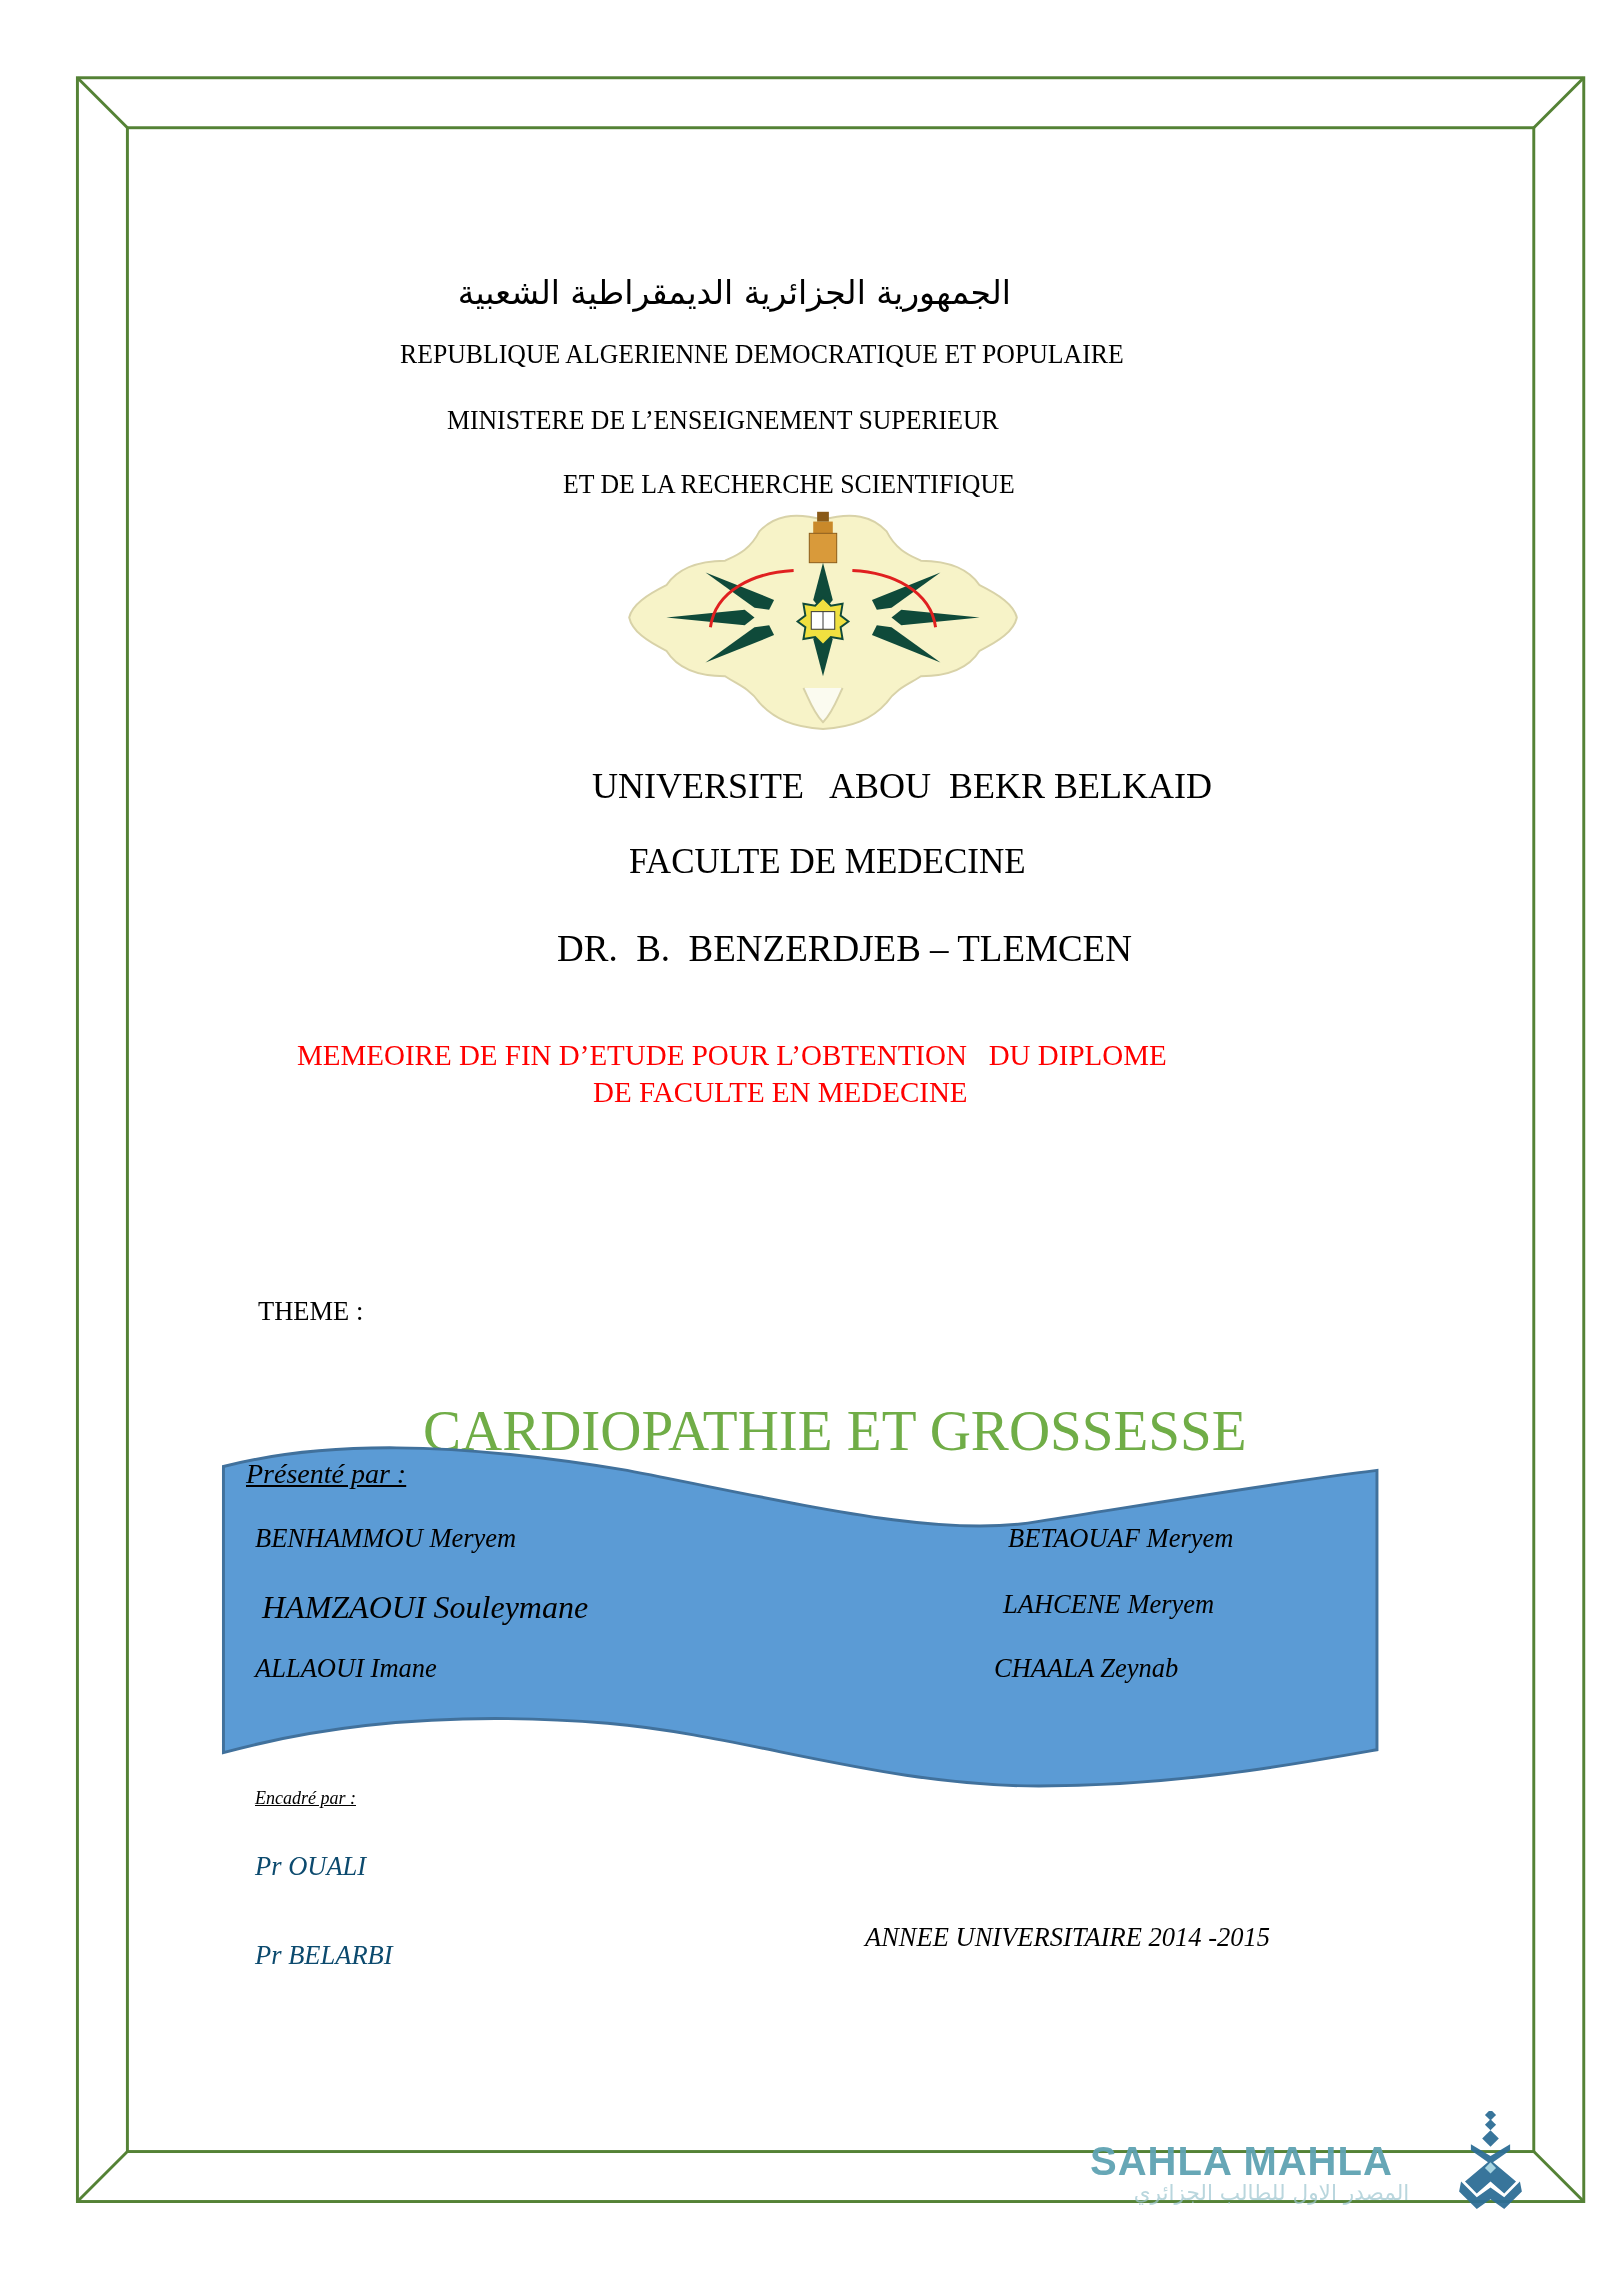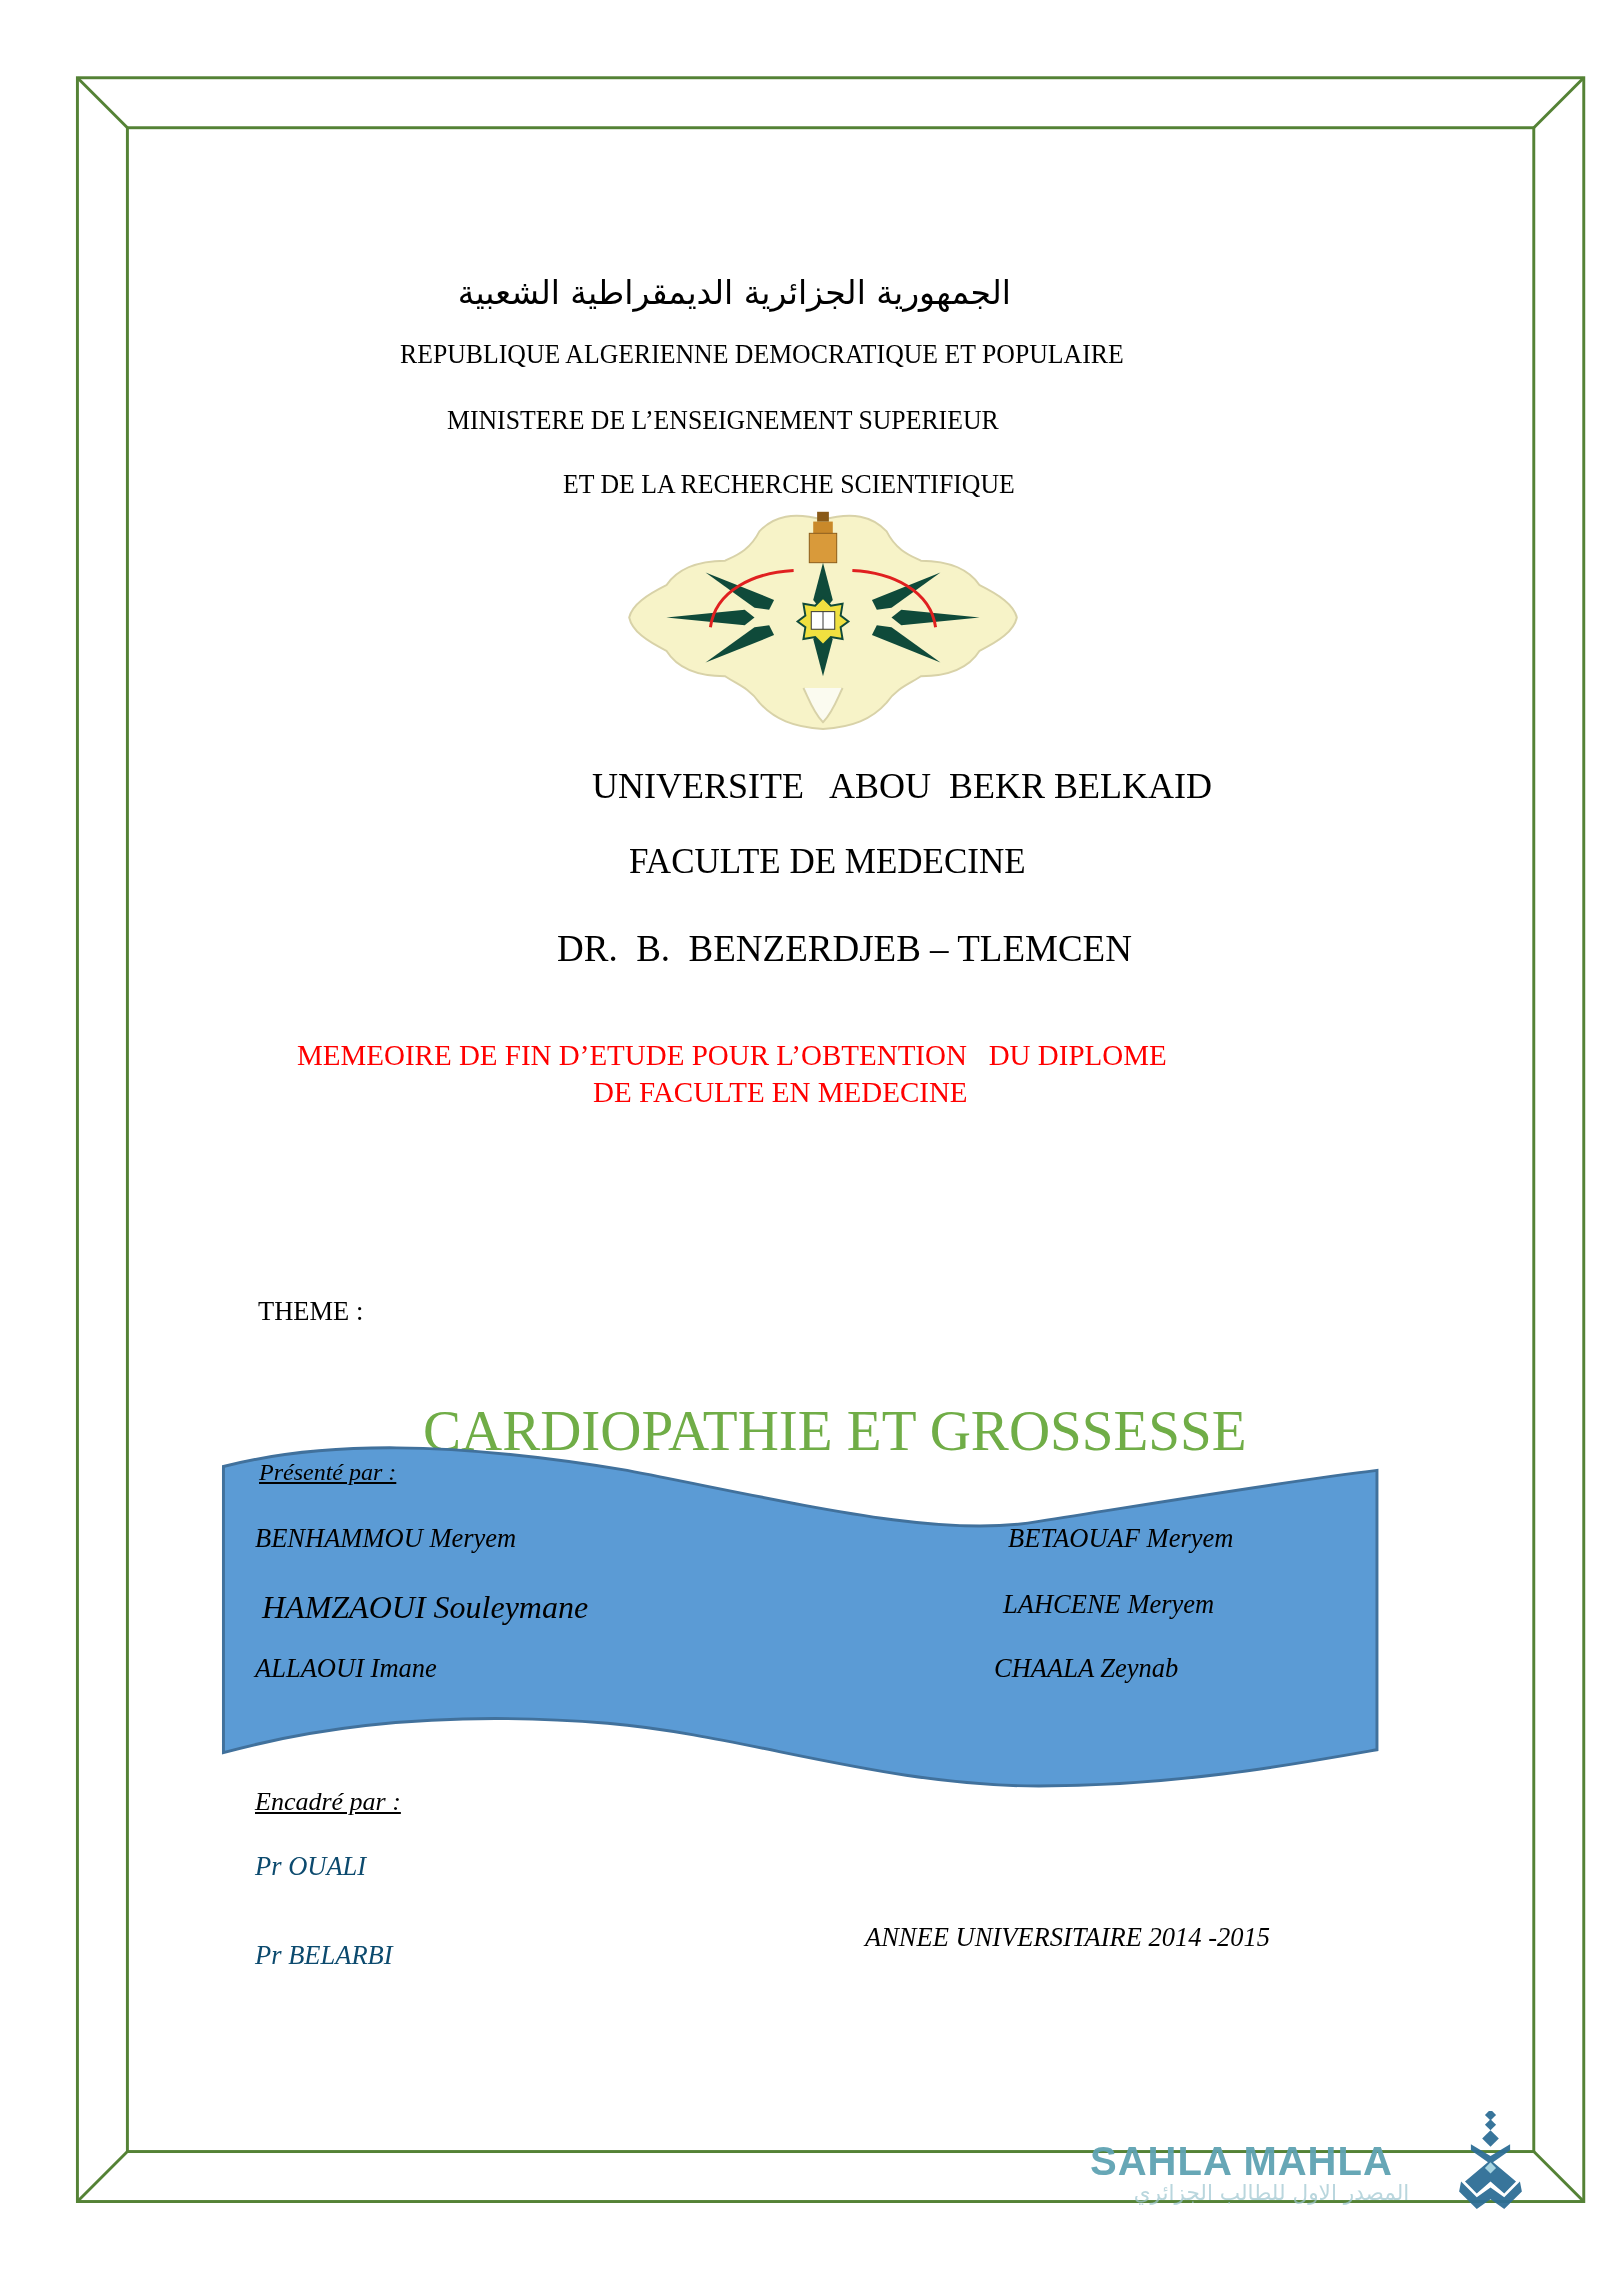--- a/index.html
+++ b/index.html
@@ -81,31 +81,31 @@
 <div class="line" style="left:258px; top:1298px; font-size:26.5px;">THEME :</div>
 
 <div class="line green-title" style="left:423px; top:1365px; font-size:57px;margin-top:37px;">CARDIOPATHIE ET GROSSESSE</div>
 
 <svg class="abs" style="left:0; top:0;" width="1621" height="2293" viewBox="0 0 1654 2339">
   <path d="M228 1496 C 330 1470, 460 1470, 640 1500 C 820 1535, 960 1570, 1060 1552 C 1200 1530, 1320 1510, 1405 1500
            L 1405 1785
            C 1320 1800, 1200 1822, 1060 1822 C 900 1822, 760 1770, 620 1758 C 460 1745, 330 1760, 228 1788 Z" fill="#5b9bd5" stroke="#41719c" stroke-width="3"></path>
 </svg>
 
-<div class="line ital ul" style="left:259px; top:1460px; font-size:24px;">Présenté par :</div>
+<div class="line ital ul" style="left:246px; top:1460px; font-size:28px;">Présenté par :</div>
 
 <div class="line ital" style="left:255px; top:1525px; font-size:26.5px;">BENHAMMOU Meryem</div>
 <div class="line ital" style="left:262px; top:1591px; font-size:32px;">HAMZAOUI Souleymane</div>
 <div class="line ital" style="left:255px; top:1655px; font-size:26.5px;">ALLAOUI Imane</div>
 
 <div class="line ital" style="left:1008px; top:1525px; font-size:26.5px;">BETAOUAF Meryem</div>
 <div class="line ital" style="left:1003px; top:1591px; font-size:26.5px;">LAHCENE Meryem</div>
 <div class="line ital" style="left:994px; top:1655px; font-size:26.5px;">CHAALA Zeynab</div>
 
-<div class="line ital ul" style="left:255px; top:1789px; font-size:26px;">Encadré par :</div>
+<div class="line ital ul" style="left:255px; top:1789px; font-size:18px;">Encadré par :</div>
 
 <div class="line ital orange" style="left:255px; top:1853px; font-size:26.5px;">Pr OUALI</div>
 <div class="line ital orange" style="left:255px; top:1919px; font-size:26.5px;margin-top:23px;">Pr BELARBI</div>
 
 <div class="line ital" style="left:865px; top:1924px; font-size:26.5px;">ANNEE UNIVERSITAIRE 2014 -2015</div>
 
 <div class="line wm-text" style="left:1090px; top:2141px; font-size:40px;">SAHLA MAHLA</div>
 <div class="line wm-sub" style="left:1090px; top:2182px; width:363px; font-size:21.6px; text-align:center; opacity:0.7;">المصدر الاول للطالب الجزائري</div>
 
 <svg class="abs" style="left:1457px; top:2111px;" width="67" height="102" viewBox="0 0 68 104">

